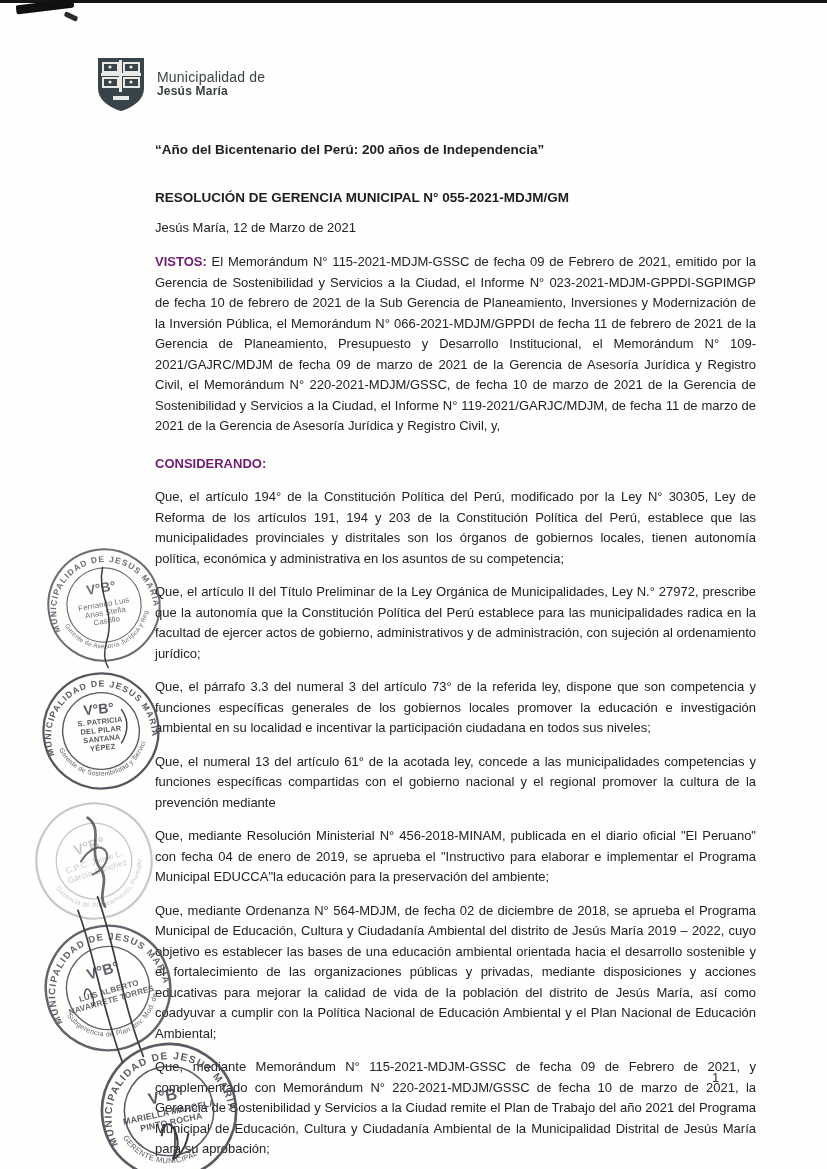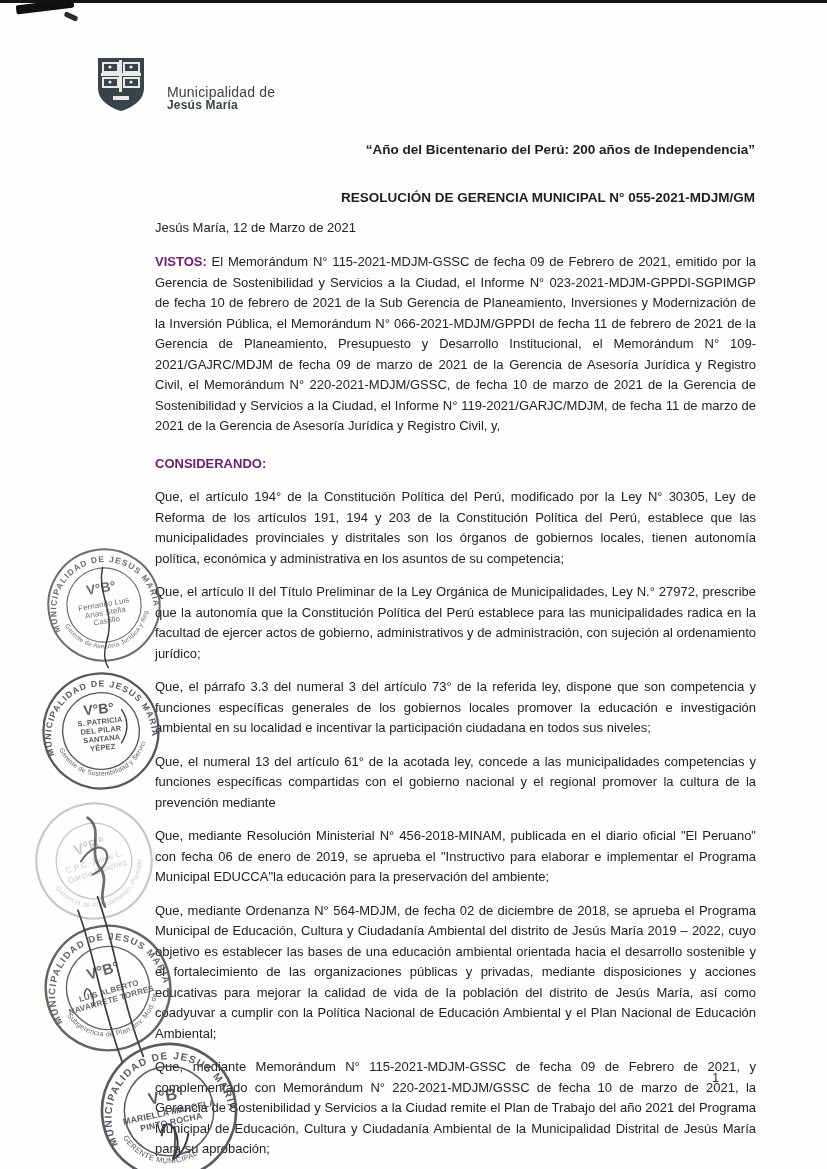--- a/index.html
+++ b/index.html
@@ -22,34 +22,34 @@
     transform:rotate(-7deg);
     border-radius:2px;
   }
   .scan-speck{
     position:absolute;top:14px;left:64px;width:14px;height:5px;
     background:#2a2a2a;transform:rotate(25deg);border-radius:2px;
   }
   
   .logo-block{
     position:absolute;top:56px;left:95px;
-    display:flex;align-items:flex-end;gap:20px;
+    display:flex;align-items:center;gap:10px;
   }
   .logo-shield{width:52px;height:56px;}
   .logo-text{line-height:1.05;color:#3b4347;}
   .logo-line1{font-size:14px;letter-spacing:.2px;}
   .logo-line2{font-size:12px;font-weight:bold;letter-spacing:.2px;}
   
   .quote{
     position:absolute;top:142px;left:155px;width:600px;
-    text-align:right;font-weight:bold;font-size:13.5px;color:#1d1e21;
+    text-align:left;font-weight:bold;font-size:13.5px;color:#1d1e21;
   }
   .res-title{
     position:absolute;top:190px;left:155px;width:600px;
-    text-align:right;font-weight:bold;font-size:13.5px;color:#1d1e21;
+    text-align:left;font-weight:bold;font-size:13.5px;color:#1d1e21;
   }
   .dateline{
     position:absolute;top:220px;left:155px;font-size:13px;
   }
   
   .doc-body{
     position:absolute;top:252px;left:155px;width:601px;
     font-size:13px;line-height:20.5px;text-align:justify;
   }
   .doc-body p{margin:0 0 13px 0;}
@@ -112,21 +112,21 @@
   <div class="res-title">RESOLUCIÓN DE GERENCIA MUNICIPAL N° 055-2021-MDJM/GM</div>
   <div class="dateline">Jesús María, 12 de Marzo de 2021</div>
 
   <div class="doc-body">
     <p><span class="b">VISTOS:</span><span> El Memorándum N° 115-2021-MDJM-GSSC de fecha 09 de Febrero de 2021, emitido por la Gerencia de Sostenibilidad y Servicios a la Ciudad,  el Informe N° 023-2021-MDJM-GPPDI-SGPIMGP de fecha 10 de febrero de 2021 de la Sub Gerencia de Planeamiento, Inversiones y Modernización de la Inversión Pública, el Memorándum N° 066-2021-MDJM/GPPDI de fecha 11 de febrero de 2021 de la Gerencia de Planeamiento, Presupuesto y Desarrollo Institucional, el Memorándum N° 109-2021/GAJRC/MDJM de fecha 09 de marzo de 2021 de la Gerencia de Asesoría Jurídica y Registro Civil, el Memorándum N° 220-2021-MDJM/GSSC, de fecha 10 de marzo de 2021 de la Gerencia de Sostenibilidad y Servicios a la Ciudad, el Informe N° 119-2021/GARJC/MDJM, de fecha 11 de marzo de 2021 de la Gerencia de Asesoría Jurídica y Registro Civil, y,</span></p>
     <p class="b considerando">CONSIDERANDO:</p>
     <p>Que, el artículo 194° de la Constitución Política del Perú, modificado por la Ley N° 30305, Ley de Reforma de los artículos 191, 194 y 203 de la Constitución Política del Perú, establece que las municipalidades provinciales y distritales son los órganos de gobiernos locales, tienen autonomía política, económica y administrativa en los asuntos de su competencia;</p>
     <p>Que, el artículo II del Título Preliminar de la Ley Orgánica de Municipalidades, Ley N.° 27972, prescribe que la autonomía que la Constitución Política del Perú establece para las municipalidades radica en la facultad de ejercer actos de gobierno, administrativos y de administración, con sujeción al ordenamiento jurídico;</p>
     <p>Que, el párrafo 3.3 del numeral 3 del artículo 73° de la referida ley, dispone que son competencia y funciones específicas generales de los gobiernos locales promover la educación e investigación ambiental en su localidad e incentivar la participación ciudadana en todos sus niveles;</p>
     <p>Que, el numeral 13 del artículo 61° de la acotada ley, concede a las municipalidades competencias y funciones específicas compartidas con el gobierno nacional y el regional promover la cultura de la prevención mediante</p>
-    <p>Que, mediante Resolución Ministerial N° 456-2018-MINAM, publicada en el diario oficial "El Peruano" con fecha 06 de enero de 2019, se aprueba el "Instructivo para elaborar e implementar el Programa Municipal EDUCCA"la educación para la preservación del ambiente;</p>
+    <p>Que, mediante Resolución Ministerial N° 456-2018-MINAM, publicada en el diario oficial "El Peruano" con fecha 04 de enero de 2019, se aprueba el "Instructivo para elaborar e implementar el Programa Municipal EDUCCA"la educación para la preservación del ambiente;</p>
     <p>Que, mediante Ordenanza N° 564-MDJM, de fecha 02 de diciembre de 2018, se aprueba el Programa Municipal de Educación, Cultura y Ciudadanía Ambiental del distrito de Jesús María 2019 – 2022, cuyo objetivo es establecer las bases de una educación ambiental orientada hacia el desarrollo sostenible y el fortalecimiento de las organizaciones públicas y privadas, mediante disposiciones y acciones educativas para mejorar la calidad de vida de la población del distrito de Jesús María, así como coadyuvar a cumplir con la Política Nacional de Educación Ambiental y el Plan Nacional de Educación Ambiental;</p>
     <p>Que, mediante Memorándum N° 115-2021-MDJM-GSSC de fecha 09 de Febrero de 2021, y complementado con Memorándum N° 220-2021-MDJM/GSSC de fecha 10 de marzo de 2021, la Gerencia de Sostenibilidad y Servicios a la Ciudad remite el Plan de Trabajo del año 2021 del Programa Municipal de Educación, Cultura y Ciudadanía Ambiental de la Municipalidad Distrital de Jesús María para su aprobación;</p>
   </div>
 
   <div class="pagenum">1</div>
 
   <svg class="stamp" style="left:45px;top:546px;width:118px;height:118px;transform:rotate(-10deg);" viewBox="0 0 140 140">
     <defs>
       <path id="s0ring" d="M 14 92 A 58 58 0 1 1 126 92"></path>
       <path id="s0arc" d="M 20 86 A 53 53 0 0 0 120 86"></path>

